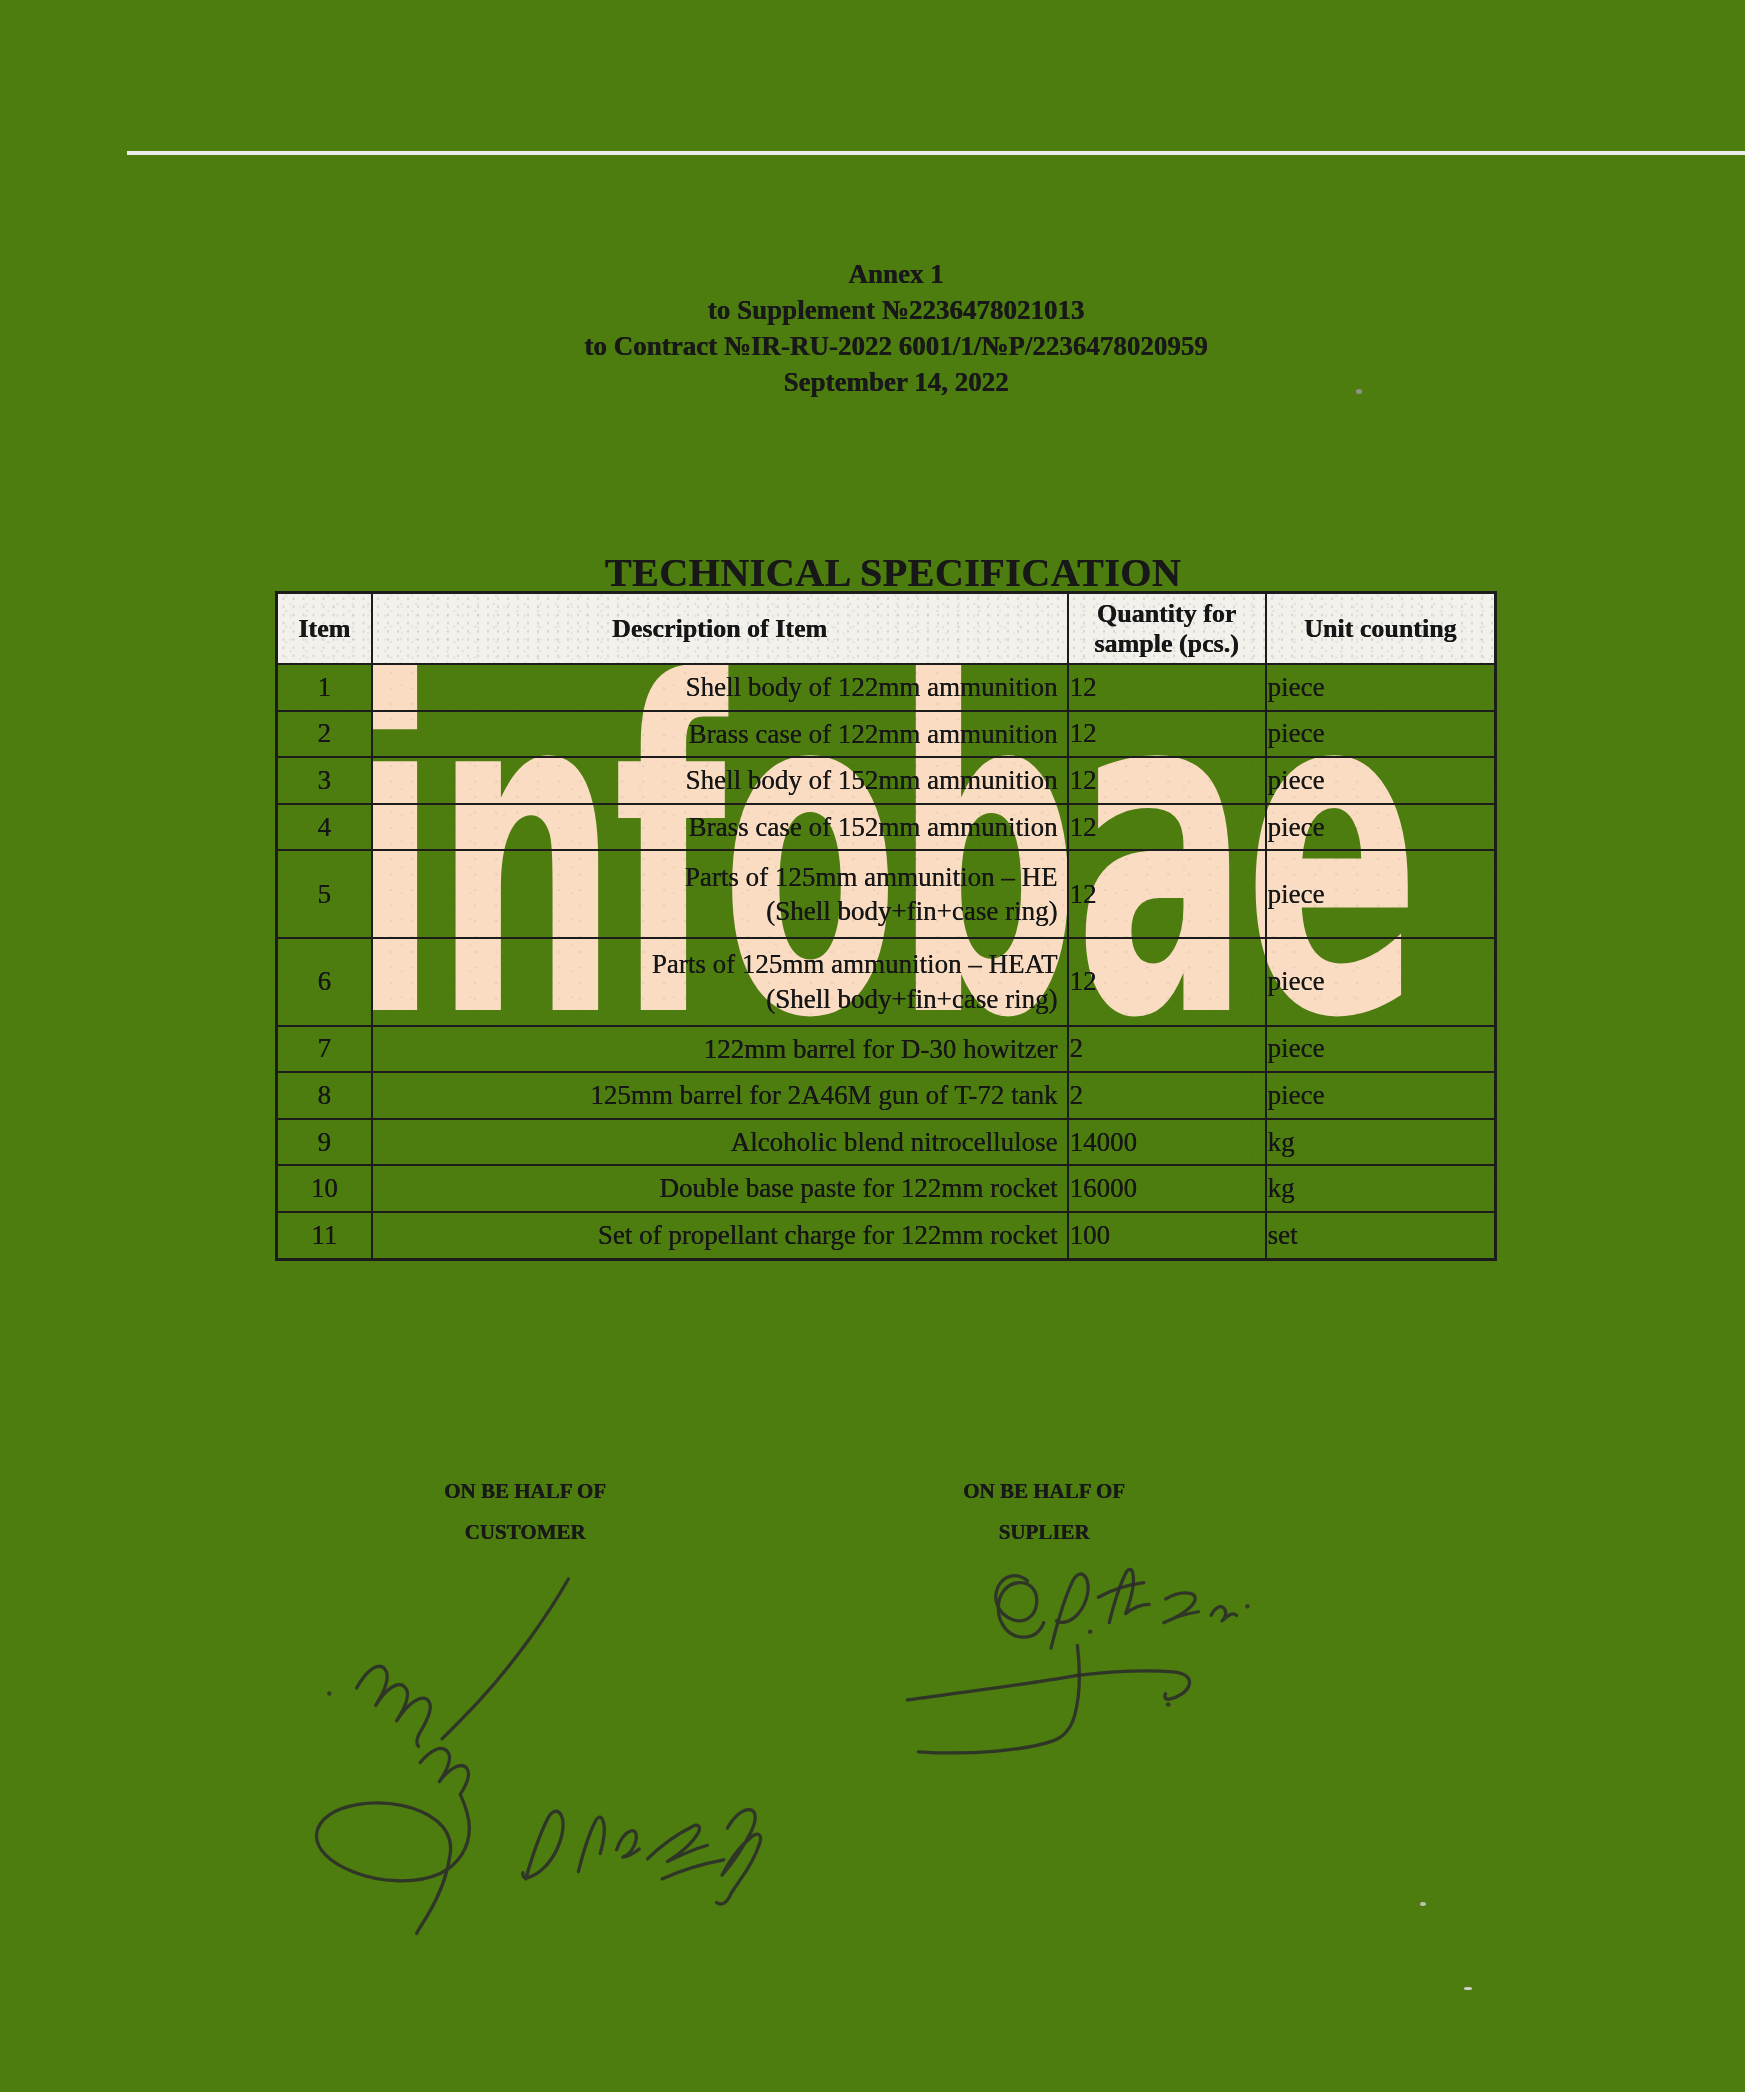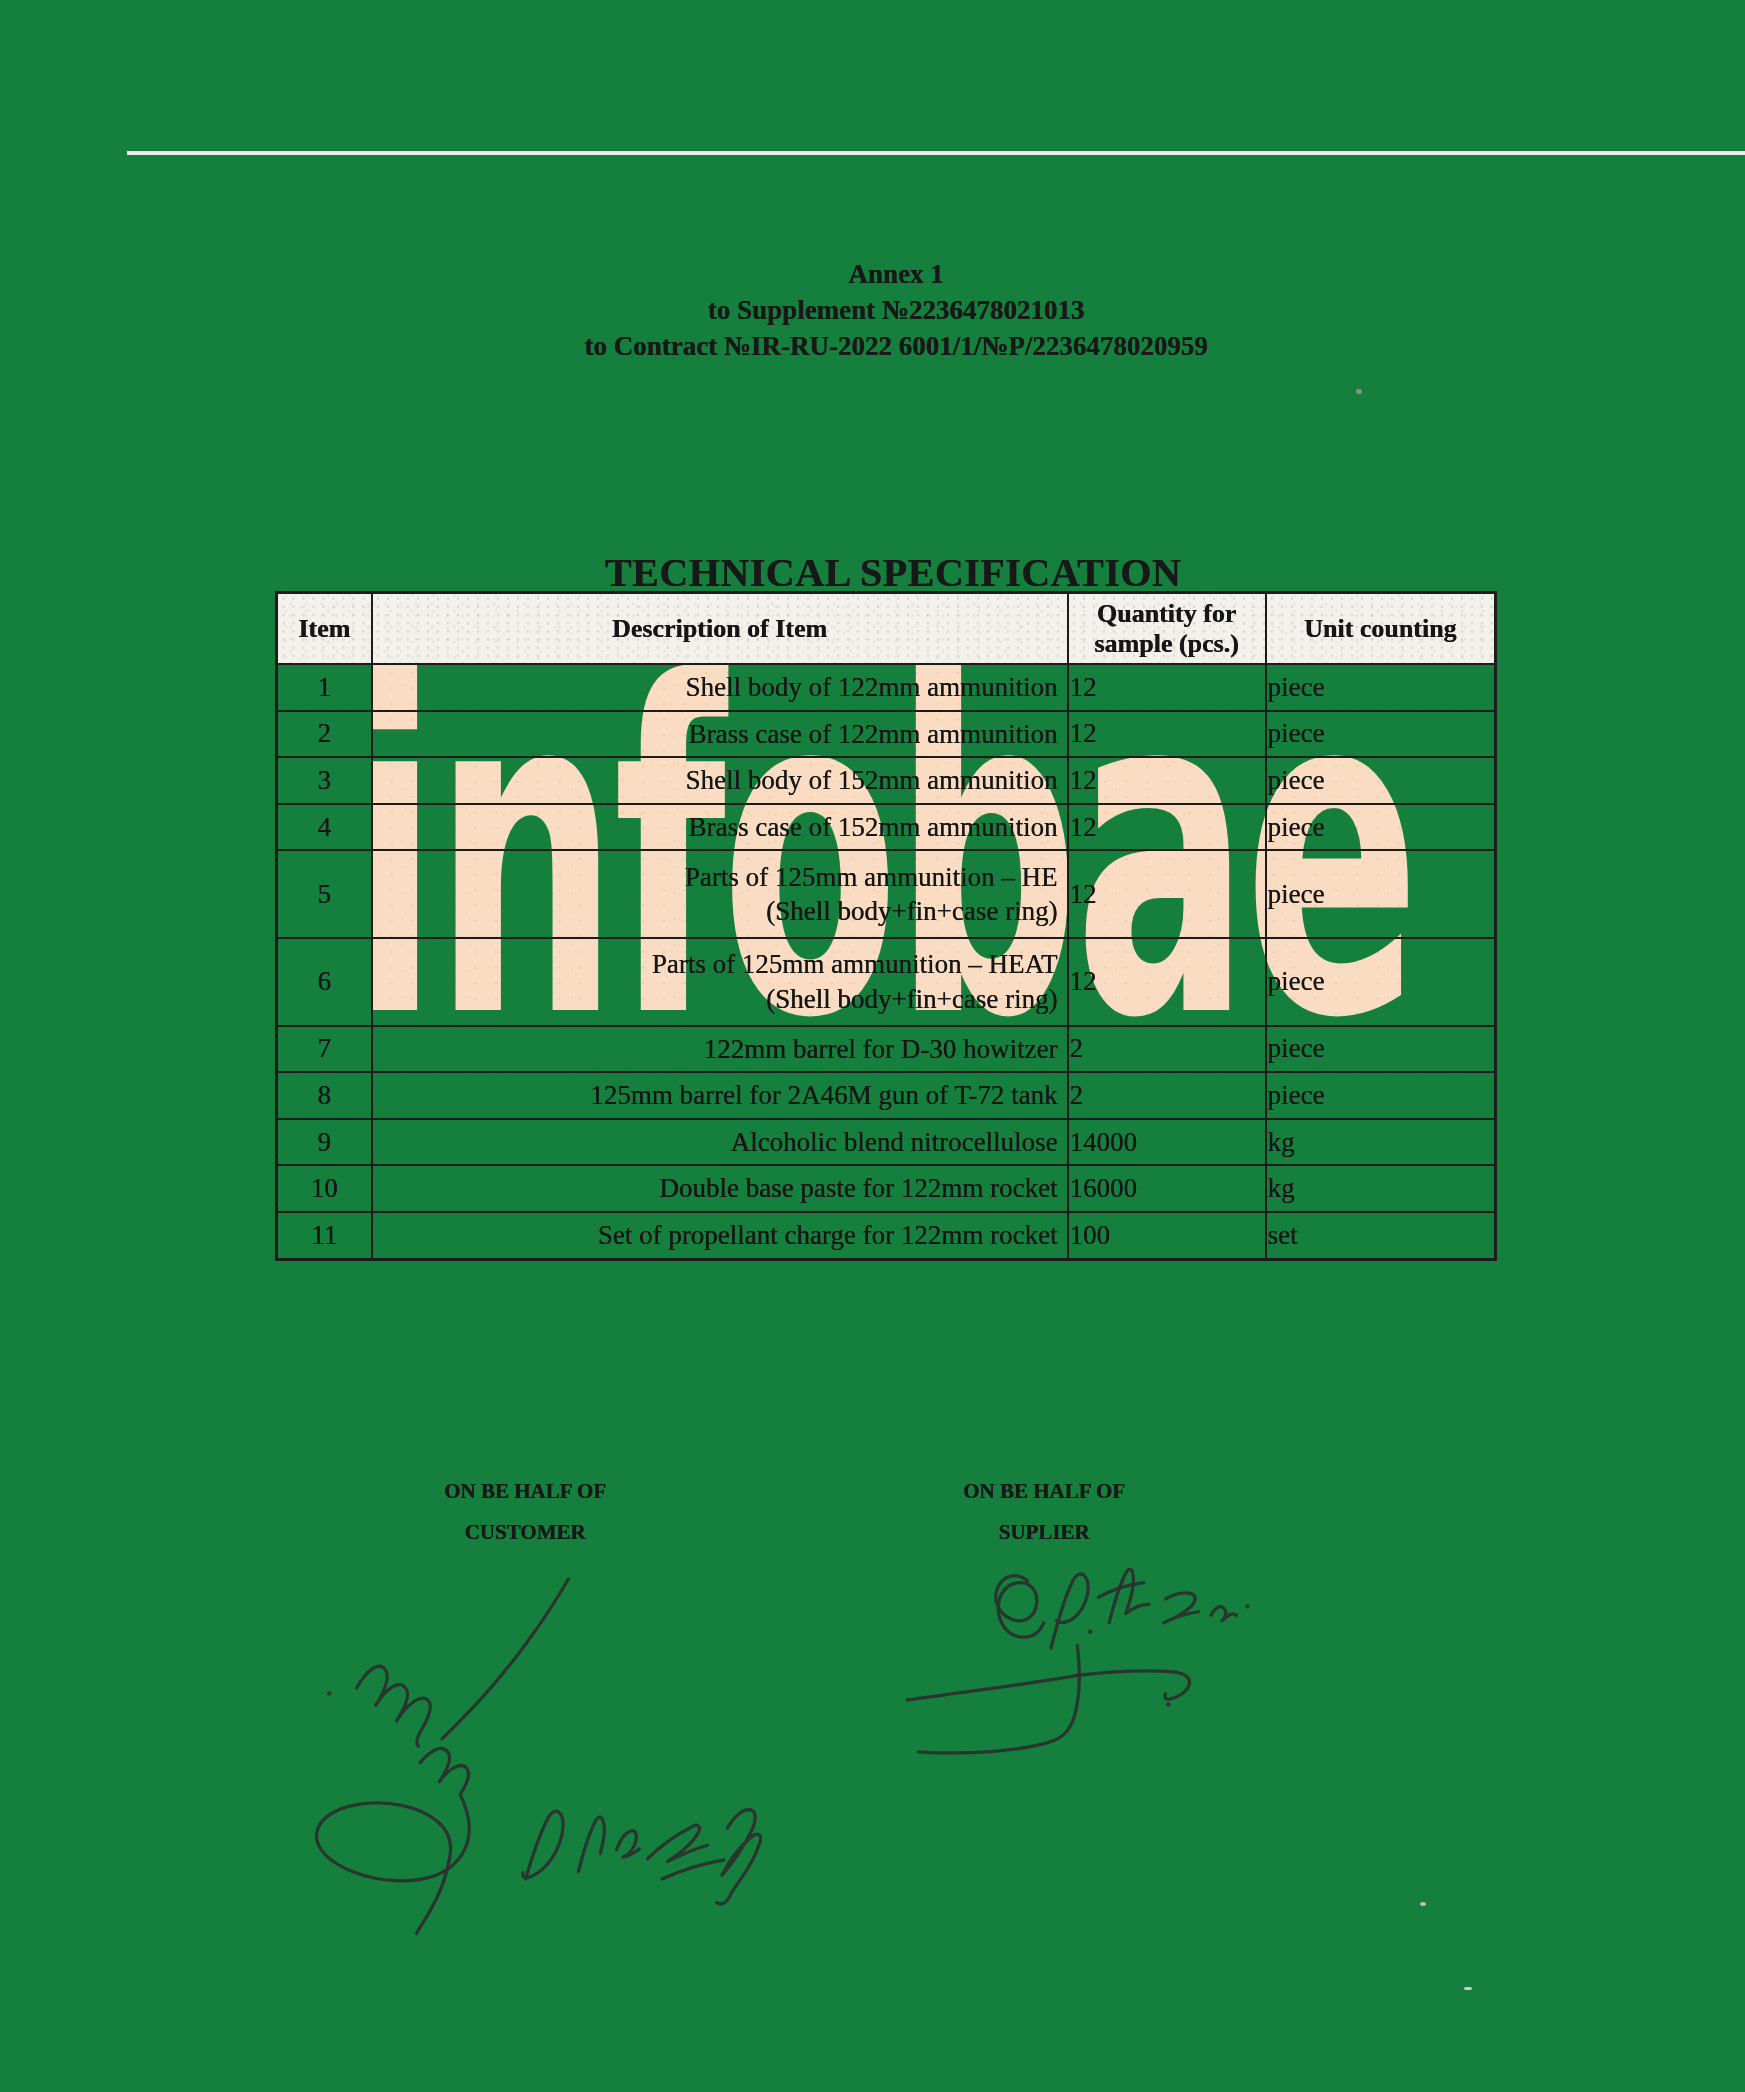--- a/index.html
+++ b/index.html
@@ -1,19 +1,19 @@
 <!DOCTYPE html>
 <html style="font-size:14.5px"><head>
 <meta charset="utf-8">
 <style>
   html,body { margin:0; padding:0; }
   body { background:#ffffff; }
   .page {
     position:relative; width:1746px; height:2093px;
-    background:#15803d; overflow:hidden;
+    background:#4d7c0f; overflow:hidden;
     font-family:"Liberation Serif","DejaVu Serif",serif;
     color:#181818;
   }
   .scan-edge-line {
     position:absolute; left:127px; top:151px; width:1618px; height:3.6px;
     background:#ececea; z-index:0;
   }
   
   .doc-header {
     position:absolute; left:896px; top:256px; transform:translateX(-50%);
@@ -102,20 +102,21 @@
 <div class="page">
 
   <div class="scan-edge-line"></div>
 
   <div class="watermark">infobae</div>
 
   <div class="doc-header">
     <div>Annex 1</div>
     <div>to Supplement №2236478021013</div>
     <div>to Contract №IR-RU-2022 6001/1/№P/2236478020959</div>
+    <div>September 14, 2022</div>
   </div>
 
   <div class="spec-title">TECHNICAL SPECIFICATION</div>
 
   <table class="spec">
     <colgroup>
       <col style="width:95px">
         <col style="width:696px">
         <col style="width:198px">
         <col style="width:230px">

